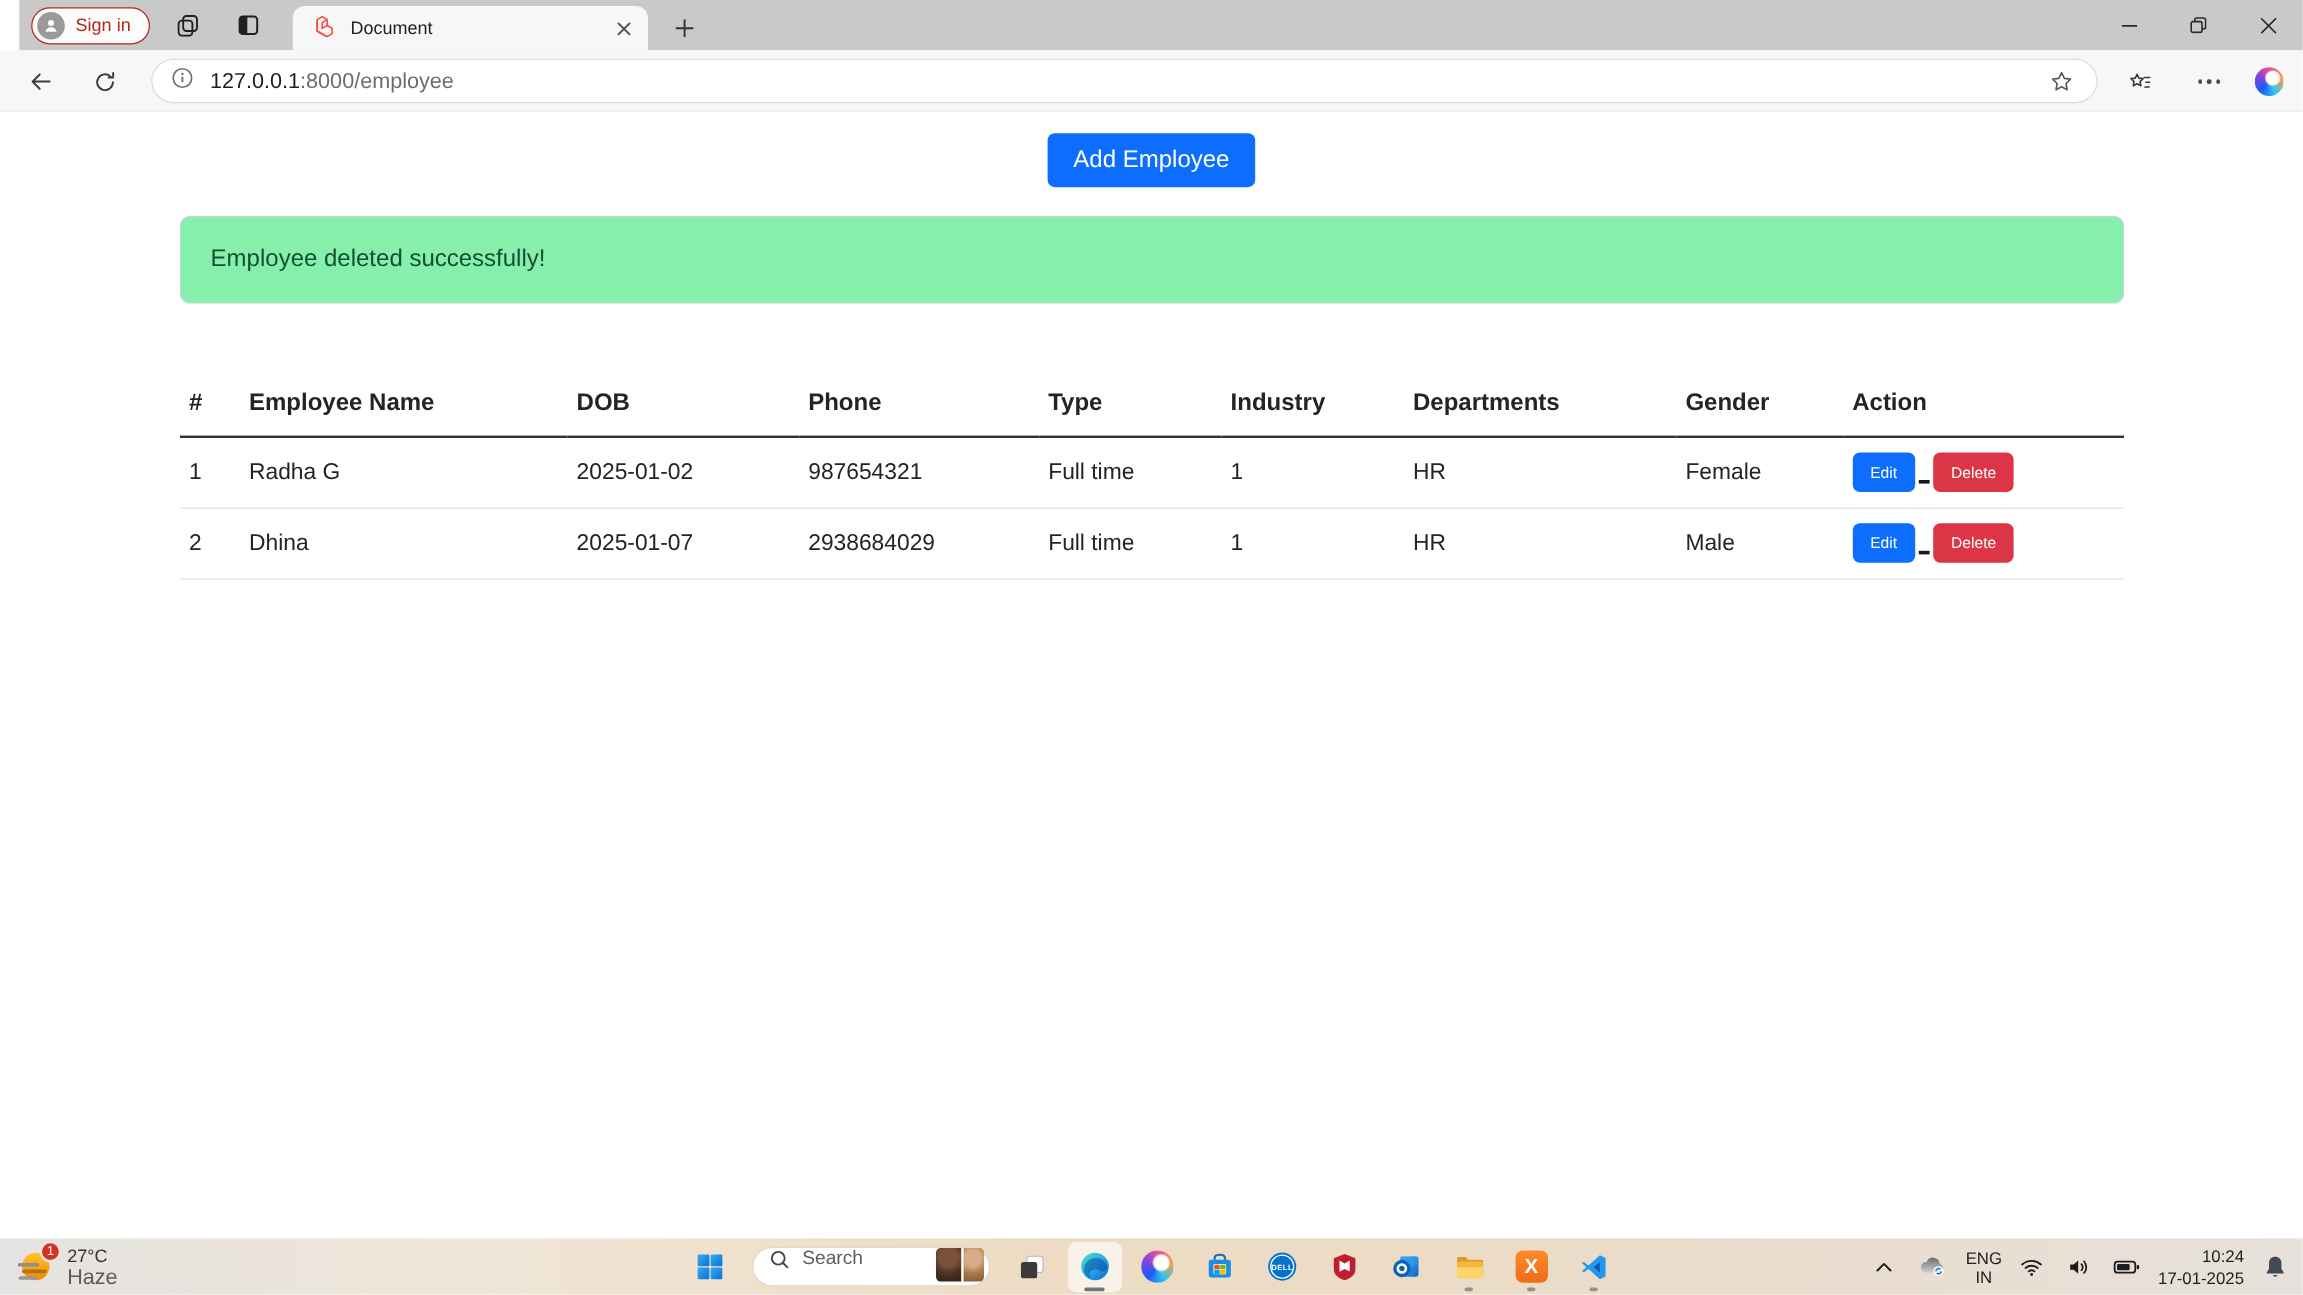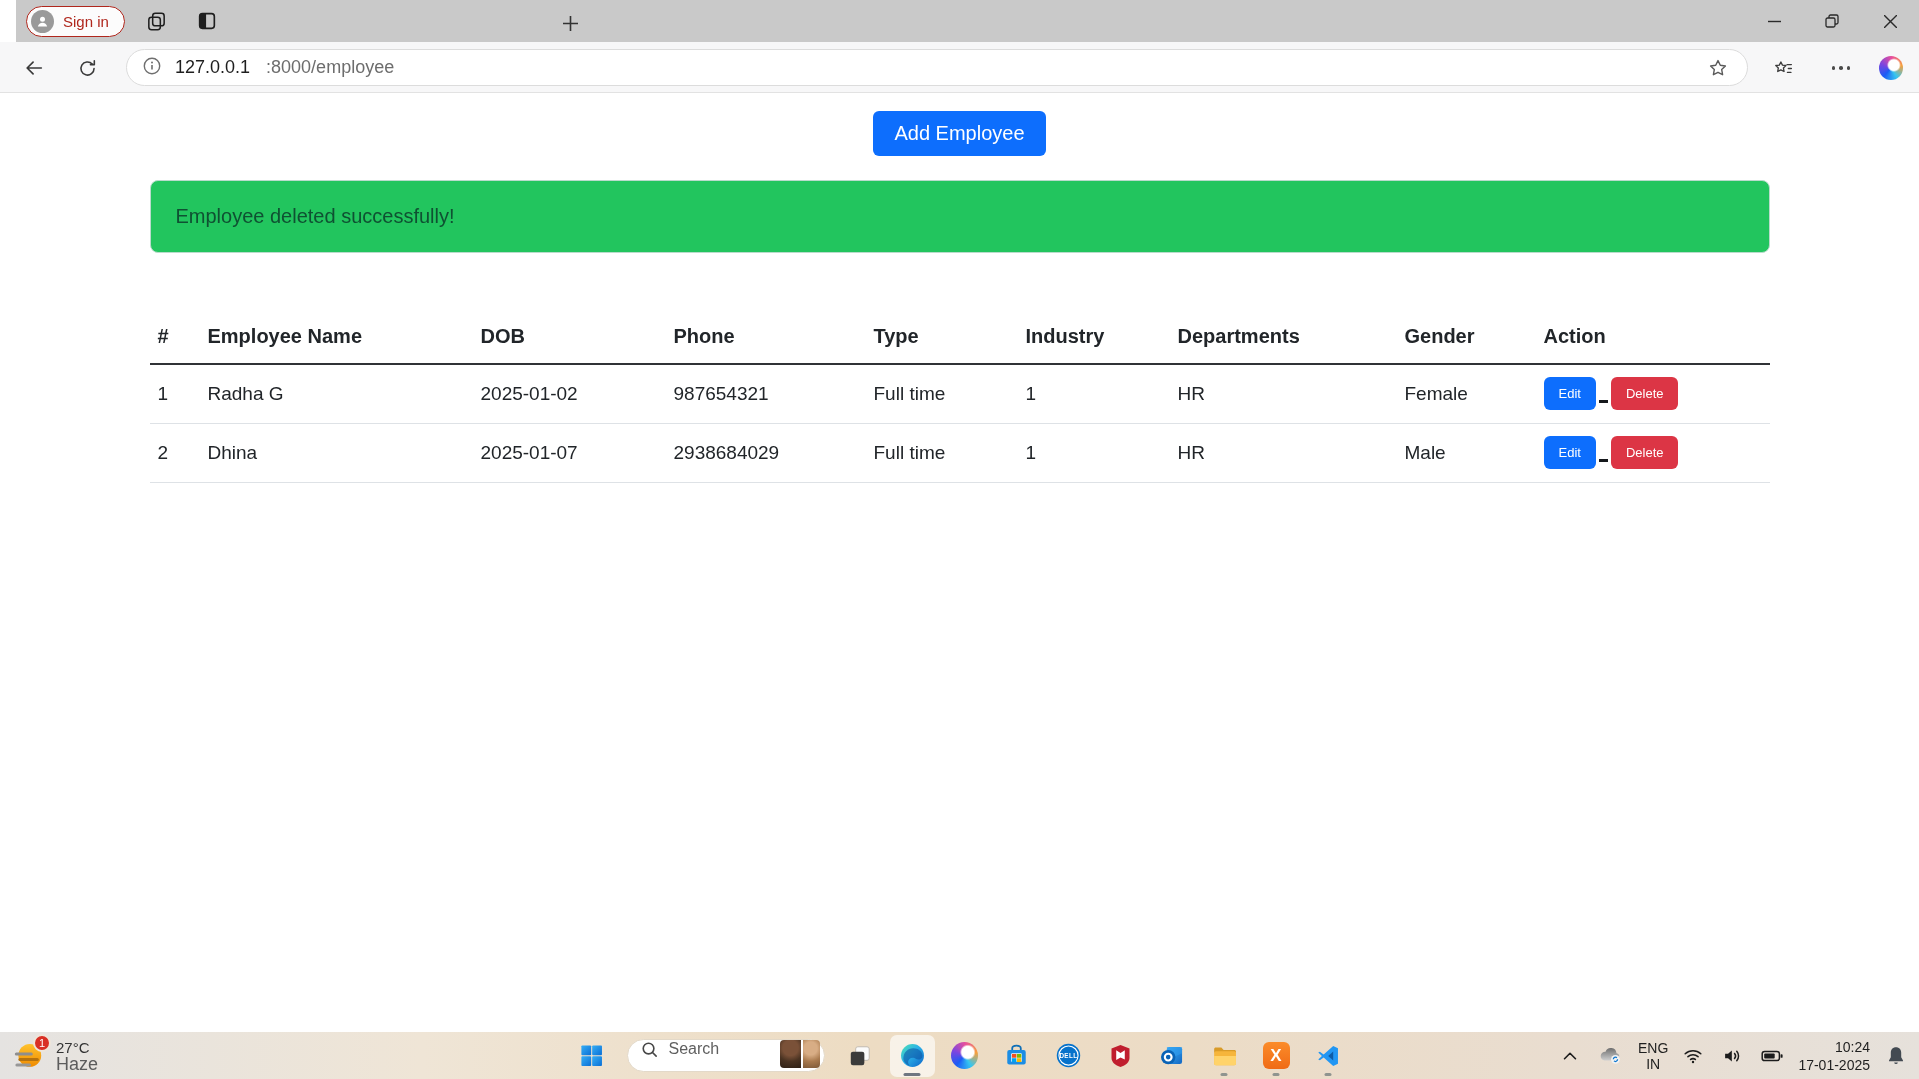--- a/index.html
+++ b/index.html
@@ -21,35 +21,35 @@
   .newtab { position:absolute; left:540px; top:9px; width:29px; height:29px; border-radius:6px; display:flex; align-items:center; justify-content:center; }
   .wincontrols { position:absolute; right:0; top:0; height:42px; display:flex; }
   .wc { width:58px; height:42px; display:flex; align-items:center; justify-content:center; }
 
   .toolbar { position:absolute; top:42px; left:0; right:0; height:51px; background:#f7f7f8; border-bottom:1px solid #e2e2e2; }
   .nav-btn { position:absolute; top:9px; width:34px; height:34px; border-radius:7px; display:flex; align-items:center; justify-content:center; }
   .back-btn { left:17px; } .reload-btn { left:70px; }
   .addrbar { position:absolute; left:126px; top:7px; width:1622px; height:37px; background:#fff; border:1px solid #dcdcdc;
              border-radius:19px; display:flex; align-items:center; gap:13px; padding:0 14px 0 15px; }
   .url { font-size:18px; color:#1e1e1e; }
-  .url .dim { color:#6d6d6d;margin-left:16px; }
+  .url .dim { color:#6d6d6d; }
   .addr-star { margin-left:auto; width:30px; height:30px; display:flex; align-items:center; justify-content:center; }
   .right-btn { position:absolute; top:8px; width:38px; height:36px; border-radius:7px; display:flex; align-items:center; justify-content:center; }
   .hub-btn { left:1764px; } .more-btn { left:1822px; } .cop-btn { left:1872px; }
   .dots { display:flex; gap:4px; } .dots i { width:3.5px; height:3.5px; border-radius:50%; background:#4a4a4a; }
   .copilot { border-radius:50%;
      background: radial-gradient(circle at 62% 38%, #ffffff 0 25%, rgba(255,255,255,0) 33%),
                  conic-gradient(from 220deg, #1b5cf5, #7b45e0, #e8509c, #f7a03c, #35c6f0, #1b5cf5); }
 
   
   .page { position:absolute; top:93px; bottom:47px; left:0; right:0; background:#fff; }
   h1.pagetitle { text-align:center; margin-top:62px; font-size:38px; font-weight:700; color:#1f2430; letter-spacing:.3px; }
   .btn-add { display:block; margin:18px auto 0; background:#0d6efd; color:#fff; border:none; border-radius:6px;
              font-size:20px; font-family:inherit; padding:11px 21px; cursor:pointer; }
-  .alert { width:1620px; margin:24px auto 0; background:#22c55e; border:1px solid #badbcc; color:#0f5132;
+  .alert { width:1620px; margin:24px auto 0; background:#86efac; border:1px solid #badbcc; color:#0f5132;
            border-radius:8px; padding:24px 25px; font-size:20px; }
   .tablewrap { width:1620px; margin:60px auto 0; }
   table { width:100%; border-collapse:collapse; table-layout:fixed; }
   th { text-align:left; font-size:20px; font-weight:700; padding:12px 8px 15px; border-bottom:2px solid #303336; }
   td { font-size:19px; padding:0 8px; height:59px; border-bottom:1px solid #dee2e6; vertical-align:middle; }
   .act { display:flex; align-items:center; }
   .btn-sm { font-size:13px; font-family:inherit; color:#fff; border:none; border-radius:6px; padding:9px 15px; cursor:pointer; }
   .btn-edit { background:#0d6efd; } .btn-del { background:#dc3545; }
   .u-art { width:9px; height:3px; background:#15181c; margin:0 3px; align-self:flex-end; margin-bottom:7px; }
 
@@ -101,20 +101,35 @@
         <rect x="4" y="7.5" width="12" height="13" rx="2.8"></rect>
       </svg>
   </div>
   <div class="strip-btn vt-btn">
     <svg width="22" height="22" viewBox="0 0 24 24">
         <rect x="4" y="4" width="16" height="16" rx="3" fill="none" stroke="#1f1f1f" stroke-width="1.8"></rect>
         <path d="M5.5 4H11v16H5.5A1.5 1.5 0 0 1 4 18.5v-13A1.5 1.5 0 0 1 5.5 4z" fill="#1f1f1f"></path>
       </svg>
   </div>
 
+  <div class="tab">
+    <span>
+      <svg width="20" height="20" viewBox="0 0 24 24" fill="none" stroke="#ff4438" stroke-width="1.5" stroke-linejoin="round">
+        <path d="M4 6.5 9 3.5l5 3v5.8l5 2.9v5.3l-5 3-10-5.9z"></path>
+        <path d="M4 6.5v11.6l10 5.9"></path>
+        <path d="M14 12.3 9 15.2V9.4l5-2.9"></path>
+      </svg>
+    </span>
+    <span class="tab-title">Document</span>
+    <span class="tab-close">
+      <svg width="12" height="12" viewBox="0 0 12 12" stroke="#4a4a4a" stroke-width="1.5">
+          <path d="M1 1l10 10M11 1L1 11"></path>
+        </svg>
+    </span>
+  </div>
   <div class="newtab">
     <svg width="15" height="15" viewBox="0 0 14 14" stroke="#333" stroke-width="1.5">
         <path d="M7 0v14M0 7h14"></path>
       </svg>
   </div>
 
   <div class="wincontrols">
     <div class="wc">
       <svg width="13" height="13" viewBox="0 0 12 12" stroke="#2a2a2a" stroke-width="1.3">
           <path d="M0 6h12"></path>

